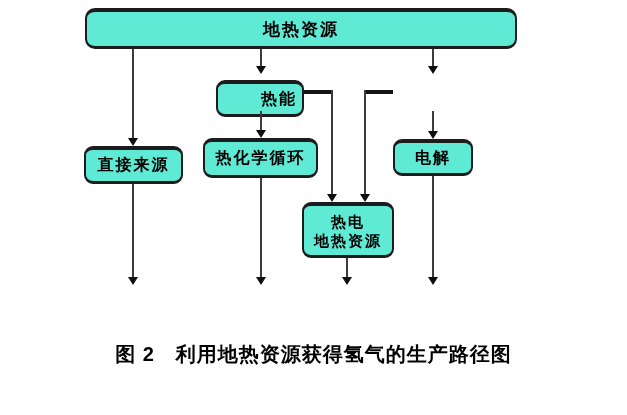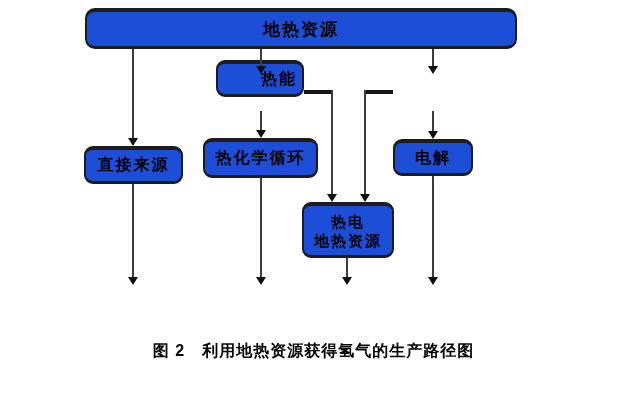--- a/index.html
+++ b/index.html
@@ -7,21 +7,21 @@
     position: relative;
     width: 627px;
     height: 415px;
     background: #ffffff;
     font-family: "Liberation Sans", sans-serif;
     overflow: hidden;
   }
   .node {
     position: absolute;
     box-sizing: border-box;
-    background: #1d4ed8;
+    background: #5eead4;
     border: 2px solid #1c1c1c;
     border-top-width: 4px;
     border-bottom-width: 3px;
     border-radius: 9px;
     display: flex;
     flex-direction: column;
     align-items: center;
     justify-content: center;
     color: #000;
     font-weight: bold;
@@ -34,39 +34,39 @@
   .vl { position: absolute; width: 2px; background: #3c3c3c; }
   .hl { position: absolute; height: 4px; background: #141414; }
   .ah {
     position: absolute; width: 0; height: 0;
     border-left: 5px solid transparent;
     border-right: 5px solid transparent;
     border-top: 8px solid #0d0d0d;
   }
   .cap-zh {
     position: absolute; left: 0; top: 341; top: 341px; width: 627px;
-    text-align: center; font-weight: bold; font-size: 16px;
+    text-align: center; font-weight: bold; font-size: 20px;
     letter-spacing: 1px; color: #000; white-space: pre;
   }
   .cap-en {
     position: absolute; left: 0; top: 375px; width: 627px;
     text-align: center; font-family: "Liberation Serif", serif;
     font-size: 17.5px; color: #000; white-space: pre;
   }
 </style>
 </head>
 <body>
 
 <div id="canvas">
 
   <div class="node big" style="left:85px; top:8px; width:432px; height:41px;">
     <span class="lbl">地热资源</span>
   </div>
 
-  <div class="node small" style="left:216px; top:60px; width:88px; height:37px;padding-left:38px;">
+  <div class="node small" style="left:216px; top:80px; width:88px; height:37px;padding-left:38px;">
     <span class="lbl">热能</span>
   </div>
 
 
   <div class="node small" style="left:84px; top:146px; width:99px; height:38px;">
     <span class="lbl">直接来源</span>
   </div>
 
   <div class="node small" style="left:203px; top:138px; width:115px; height:40px;">
     <span class="lbl">热化学循环</span>

